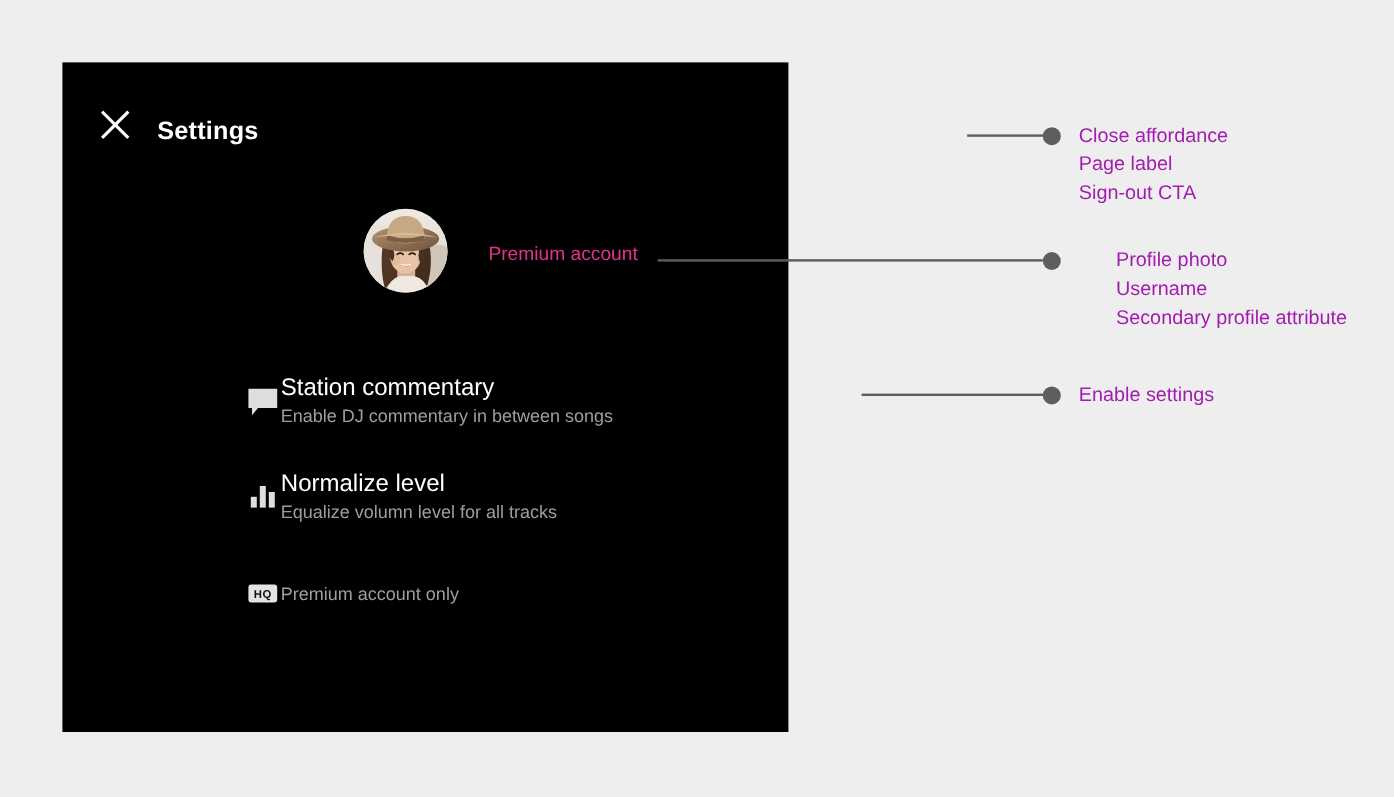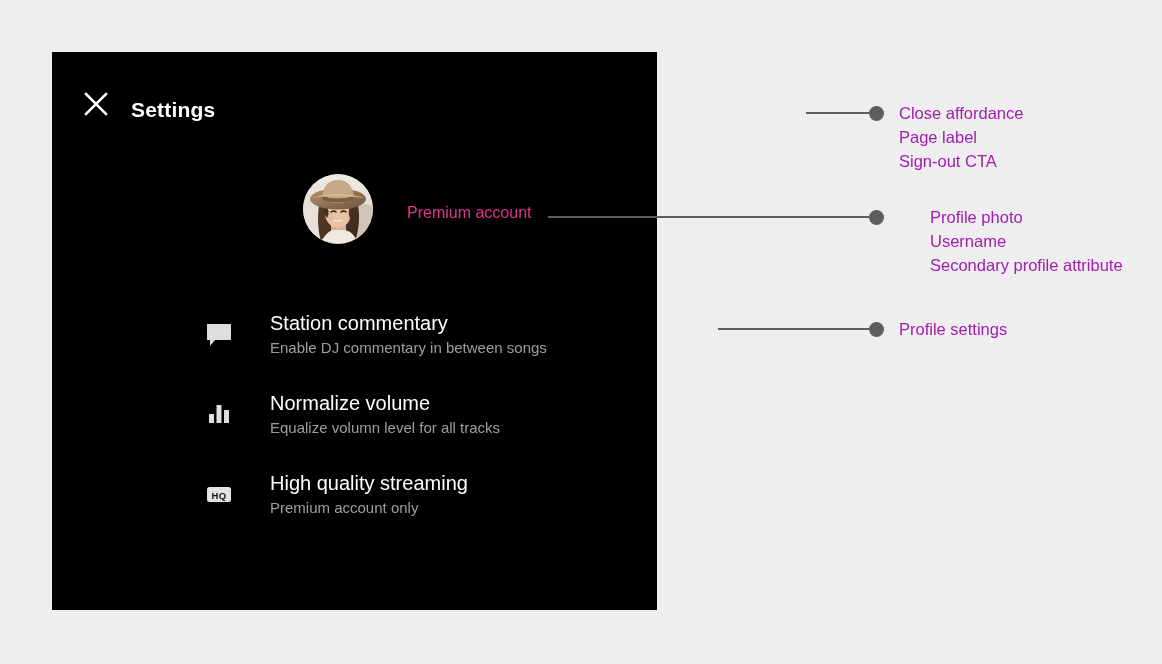--- a/index.html
+++ b/index.html
@@ -119,21 +119,20 @@
     width: 30px;
     height: 30px;
     margin-left: 152px;
     flex: none;
     display: flex;
     align-items: center;
     justify-content: center;
   }
   .row-icon svg { display: block; }
   .row-text {
-    margin-left: 36px;
     display: flex;
     flex-direction: column;
     justify-content: center;
     flex: 1 1 auto;
   }
   .row-title {
     font-size: 20px;
     color: #ffffff;
     line-height: 1.15;
     white-space: nowrap;
@@ -303,38 +302,37 @@
 
     <div class="settings-row">
       <div class="row-icon">
         <svg width="30" height="30" viewBox="0 0 30 30" aria-hidden="true">
           <rect x="5" y="15" width="5" height="9" fill="#dedede"></rect>
           <rect x="12.5" y="6" width="5" height="18" fill="#dedede"></rect>
           <rect x="20" y="11" width="5" height="13" fill="#dedede"></rect>
         </svg>
       </div>
       <div class="row-text">
-        <div class="row-title">Normalize volume</div>
+        <div class="row-title">Normalize level</div>
         <div class="row-subtitle">Equalize volumn level for all tracks</div>
       </div>
       <div class="row-toggle on">
         <div class="toggle-track"></div>
         <div class="toggle-knob"></div>
       </div>
     </div>
 
     <div class="settings-row">
       <div class="row-icon">
         <svg width="30" height="30" viewBox="0 0 30 30" aria-hidden="true">
           <rect x="3" y="8" width="24" height="15" rx="2.5" fill="#e3e3e3"></rect>
           <text x="15" y="19.5" text-anchor="middle" font-family="Liberation Sans, sans-serif" font-size="9.5" font-weight="bold" fill="#111111" letter-spacing="0.4">HQ</text>
         </svg>
       </div>
       <div class="row-text">
-        <div class="row-title">High quality streaming</div>
         <div class="row-subtitle">Premium account only</div>
       </div>
       <div class="row-toggle on">
         <div class="toggle-track"></div>
         <div class="toggle-knob"></div>
       </div>
     </div>
 
   </div>
 </div>
@@ -356,15 +354,15 @@
     <div class="ann-line">Profile photo</div>
     <div class="ann-line">Username</div>
     <div class="ann-line">Secondary profile attribute</div>
   </div>
 </div>
 
 <div class="annotation" style="left:718px; top:322px; width:430px; height:30px;">
   <div class="ann-leader" style="left:0; top:6px; width:156px;"></div>
   <div class="ann-dot" style="left:151px; top:0px;"></div>
   <div class="ann-lines" style="left:181px; top:-5px;">
-    <div class="ann-line">Profile settings</div>
+    <div class="ann-line">Enable settings</div>
   </div>
 </div>
 
 </body></html>

